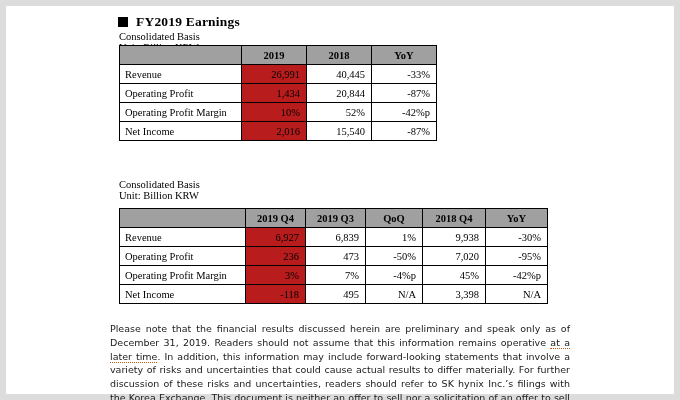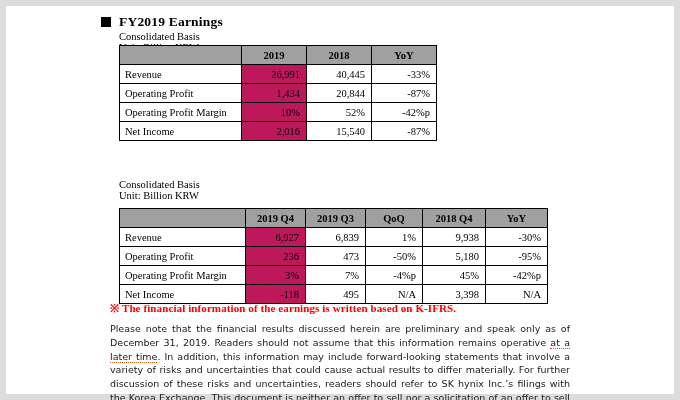--- a/index.html
+++ b/index.html
@@ -45,21 +45,21 @@
     padding:0 6px;
     overflow:hidden; white-space:nowrap;
   }
   thead th {
     background:#a0a0a0;
     font-weight:bold; text-align:center;
     padding:0 2px;
   }
   td.lbl { text-align:left; padding-left:5px; }
   td.num { text-align:right; }
-  td.hl  { background:#be185d; }
+  td.hl  { background:#b91c1c; }
 
   
   .kifrs-note {
     color:#ff0000; font-weight:bold; font-size:11px;
     letter-spacing:0.1px;
   }
 
   
   .disclaimer {
     font-family:"DejaVu Sans", sans-serif;
@@ -68,21 +68,21 @@
   }
   .spellcheck {
     border-bottom:1px dotted #c45911;
   }
 </style>
 </head>
 <body>
 
 <div class="page">
 
-  <div class="abs section-title" style="left:95px; top:8px;">
+  <div class="abs section-title" style="left:112px; top:8px;">
     <span class="bullet"></span>
     <span>FY2019 Earnings</span>
   </div>
 
   <div class="abs meta-row" style="left:113px; top:25px; width:317px;">
     <span>Consolidated Basis</span>
     <span>Unit: Billion KRW</span>
   </div>
 
   <table class="abs" style="left:113px; top:39px; width:317px;">
@@ -160,21 +160,21 @@
         <td class="num">6,839</td>
         <td class="num">1%</td>
         <td class="num">9,938</td>
         <td class="num">-30%</td>
       </tr>
       <tr>
         <td class="lbl">Operating Profit</td>
         <td class="num hl">236</td>
         <td class="num">473</td>
         <td class="num">-50%</td>
-        <td class="num">5,180</td>
+        <td class="num">7,020</td>
         <td class="num">-95%</td>
       </tr>
       <tr>
         <td class="lbl">Operating Profit Margin</td>
         <td class="num hl">3%</td>
         <td class="num">7%</td>
         <td class="num">-4%p</td>
         <td class="num">45%</td>
         <td class="num">-42%p</td>
       </tr>
@@ -182,17 +182,16 @@
         <td class="lbl">Net Income</td>
         <td class="num hl">-118</td>
         <td class="num">495</td>
         <td class="num">N/A</td>
         <td class="num">3,398</td>
         <td class="num">N/A</td>
       </tr>
     </tbody>
   </table>
 
-  <div class="abs kifrs-note" style="left:104px; top:294px;">※ The financial information of the earnings is written based on K-IFRS.</div>
 
   <p class="abs disclaimer" style="left:104px; top:316px; width:460px;"><span>Please note that the financial results discussed herein are preliminary and speak only as of December 31, 2019.  Readers should not assume that this information remains operative </span><span class="spellcheck">at a later time</span><span>. In addition, this information may include forward-looking statements that involve a variety of risks and uncertainties that could cause actual results to differ materially. For further discussion of these risks and uncertainties, readers should refer to SK hynix Inc.’s filings with the Korea Exchange. This document is neither an offer to sell nor a solicitation of an offer to sell any security of SK hynix Inc.</span></p>
 
 </div>
 
 </body></html>

